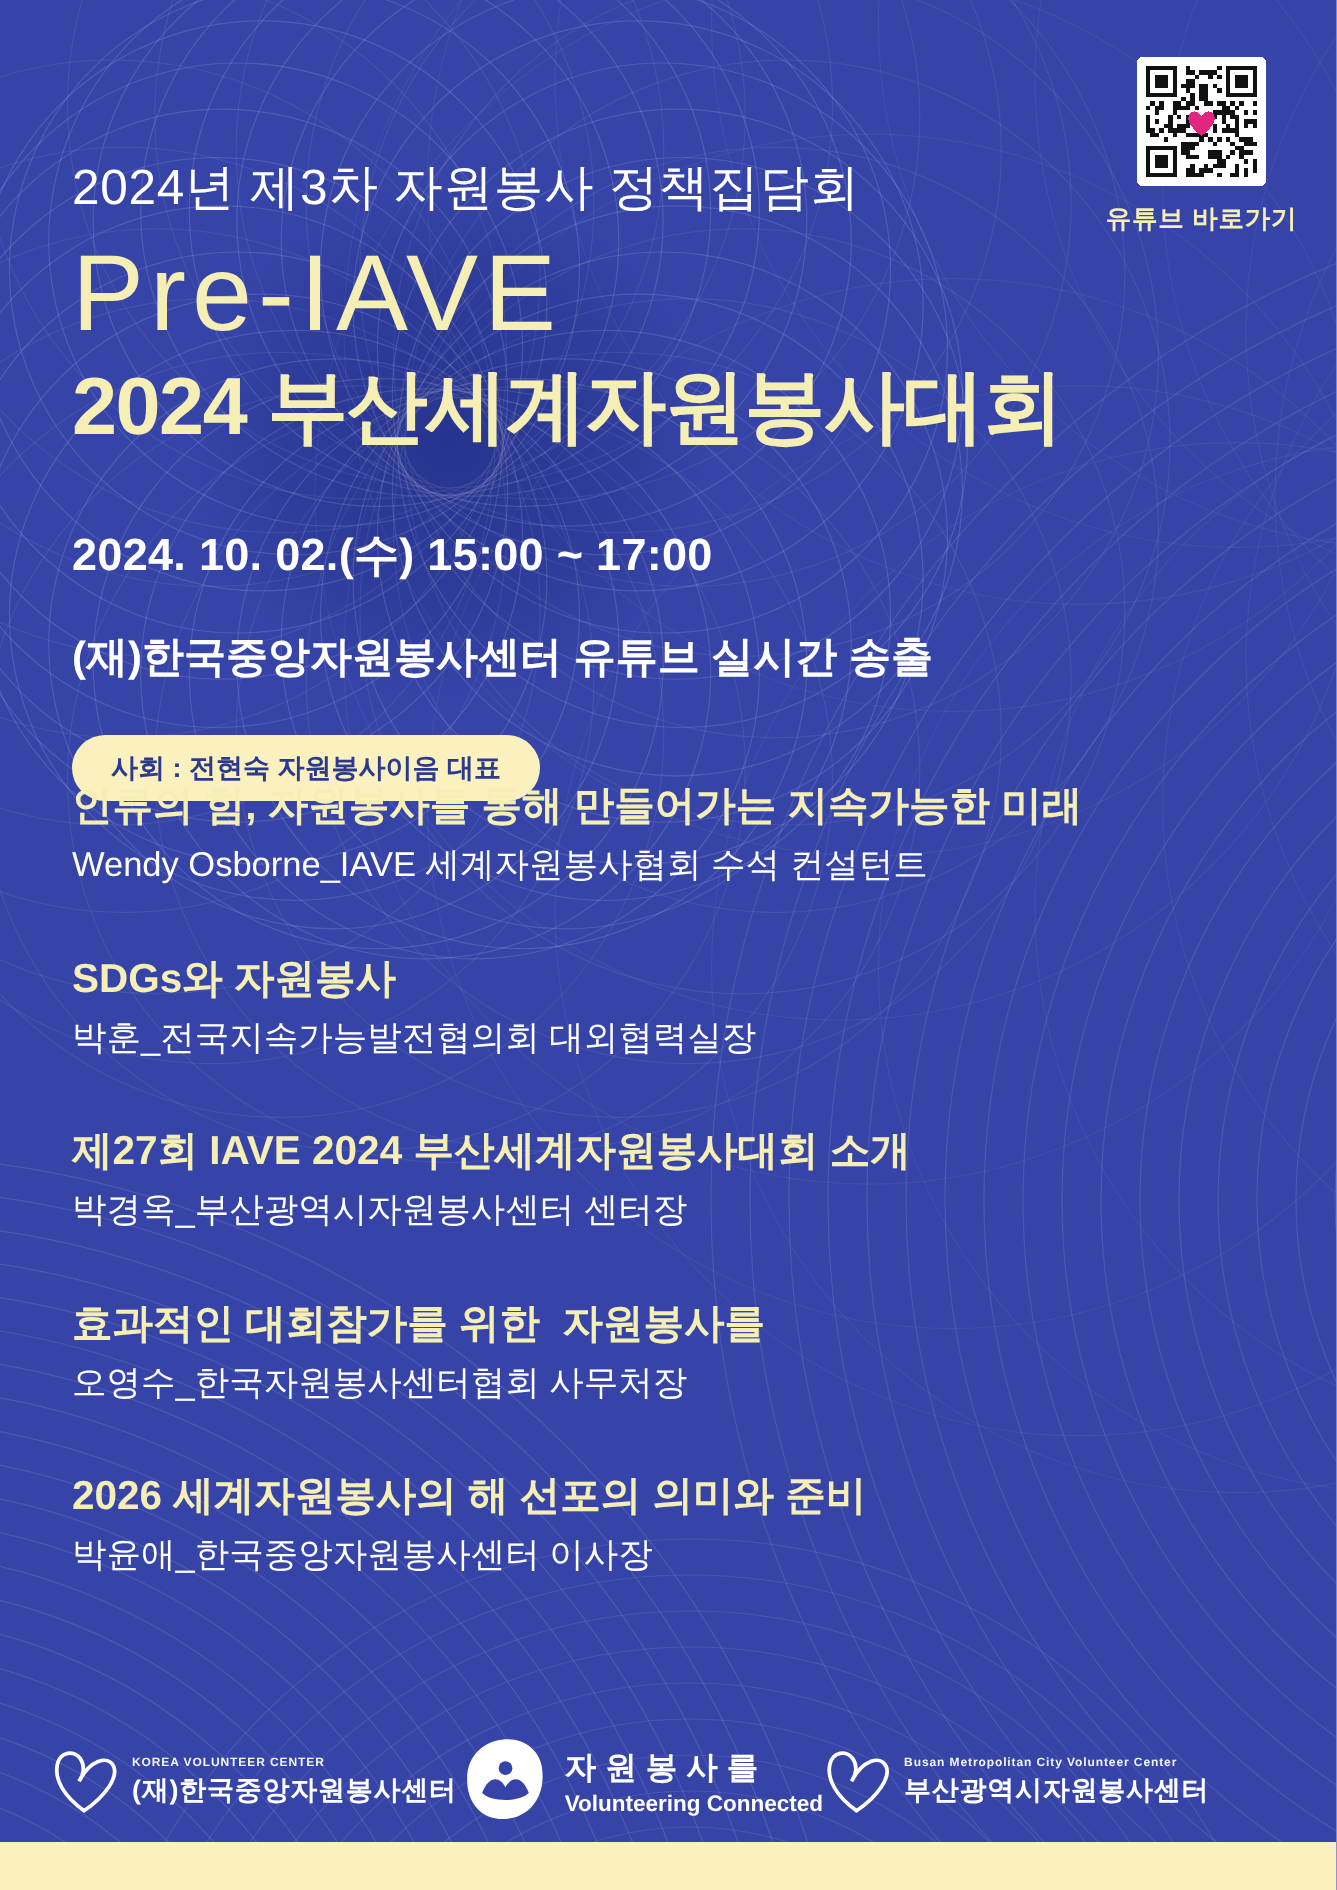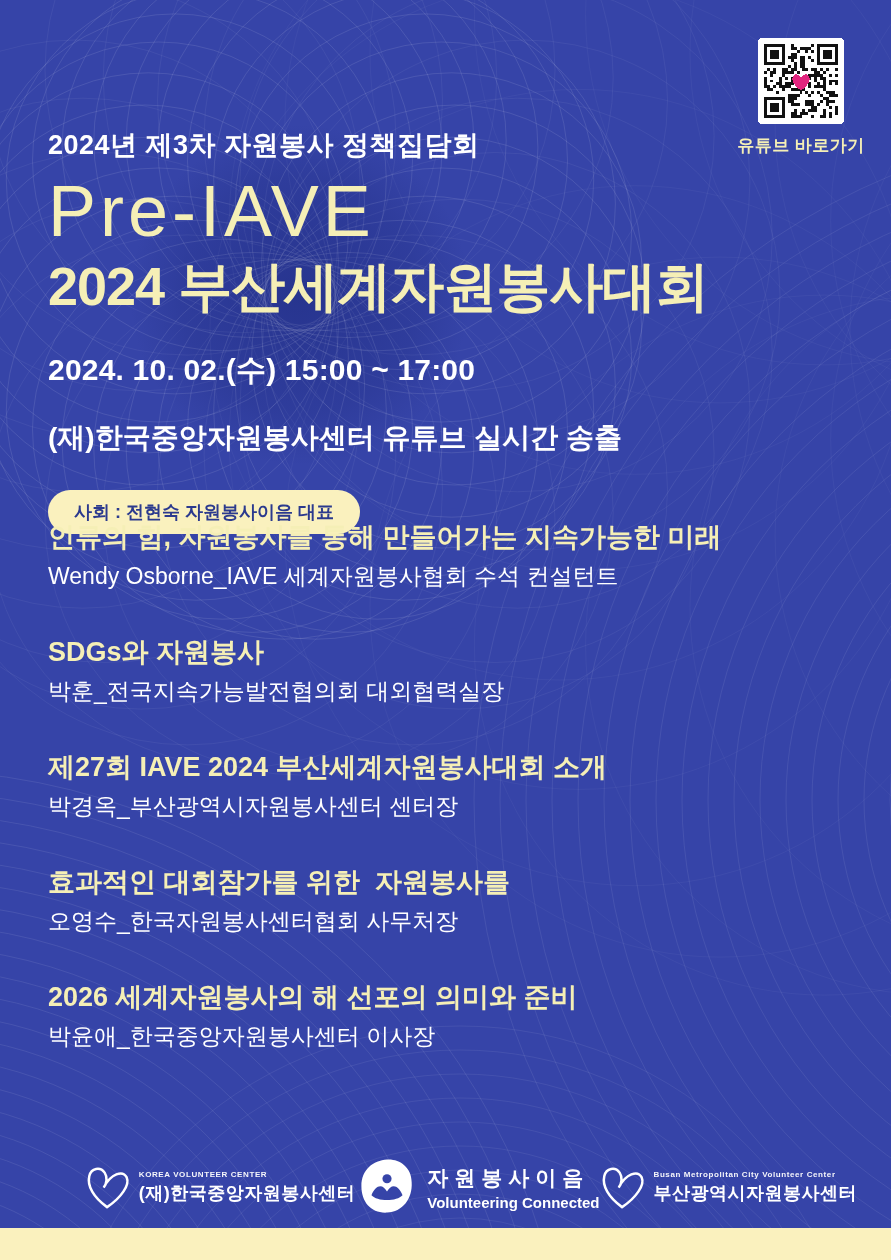--- a/index.html
+++ b/index.html
@@ -19,21 +19,21 @@
   }
   #bg-pattern{position:absolute;left:0;top:0;width:891px;height:1260px;pointer-events:none;}
 
   
   .qr-block{position:absolute;top:38px;right:10px;width:160px;text-align:center;}
   .qr-box{width:86px;height:86px;margin:0 auto;display:block;}
   .qr-label{margin-top:10px;color:var(--cream);font-size:17px;font-weight:bold;letter-spacing:0.5px;}
 
   
   .header{position:absolute;left:48px;top:103px;width:820px;}
-  .kicker{color:var(--white);font-size:27px;font-weight:700;letter-spacing:0.5px;margin-top:24px;}
+  .kicker{color:var(--white);font-size:33px;font-weight:400;letter-spacing:0.5px;}
   .title-en{
     margin-top:12px;color:var(--cream);font-size:72px;font-weight:500;
     letter-spacing:4px;line-height:1.0;
   }
   .title-ko{
     margin-top:10px;color:var(--cream);font-size:54px;font-weight:bold;
     letter-spacing:-1px;line-height:1.1;white-space:nowrap;
   }
 
   
@@ -51,21 +51,21 @@
 
   
   .sessions{position:absolute;left:48px;top:520px;width:800px;}
   .session{margin-bottom:44px;}
   .s-title{color:var(--cream);font-size:27px;font-weight:bold;line-height:34px;white-space:pre;}
   .s-speaker{margin-top:7px;color:var(--white);font-size:23px;font-weight:400;line-height:30px;}
 
   
   .footer{
     position:absolute;left:0;bottom:32px;width:891px;height:82px;
-    display:flex;align-items:center;justify-content:flex-end;
+    display:flex;align-items:center;justify-content:flex-start;
     padding:0 34px;
   }
   .logo{display:flex;align-items:center;gap:8px;color:var(--white);}
   .logo .texts{display:flex;flex-direction:column;}
   .logo .en-tiny{font-size:8px;font-weight:bold;letter-spacing:0.6px;opacity:0.95;margin-bottom:2px;}
   .logo .ko-main{font-size:18px;font-weight:bold;letter-spacing:0.5px;white-space:nowrap;}
   .logo-center .ko-main{font-size:21px;letter-spacing:6px;}
   .logo-center .en-sub{font-size:15px;font-weight:bold;margin-top:2px;}
   .heart-svg{width:46px;height:54px;flex:0 0 auto;}
   .blob-svg{width:64px;height:64px;flex:0 0 auto;}
@@ -469,21 +469,21 @@
       </div>
     </div>
 
     <div class="logo logo-center">
       <svg class="blob-svg" viewBox="0 0 70 70" xmlns="http://www.w3.org/2000/svg">
         <path d="M35 5 C 48 4 62 13 62 30 C 63 48 52 62 35 63 C 18 64 7 52 7 34 C 7 16 20 6 35 5 Z" fill="#ffffff"></path>
         <circle cx="35" cy="26" r="5" fill="#3644A8"></circle>
         <path d="M18 44 C 23 31 31 32 35 40 C 39 32 47 31 52 44 C 46 51 24 51 18 44 Z" fill="#3644A8"></path>
       </svg>
       <div class="texts">
-        <div class="ko-main">자원봉사이음</div>
+        <div class="ko-main">자원봉사를</div>
         <div class="en-sub">Volunteering Connected</div>
       </div>
     </div>
 
     <div class="logo logo-right">
       <svg class="heart-svg" viewBox="0 0 48 54" xmlns="http://www.w3.org/2000/svg">
         <path d="M23 48 C 9 38 2 26 4.5 15.5 C 6.5 7 16 5.5 20.5 12 C 23.5 16.5 23 23 19.5 27.5 C 27 13 39.5 9 43.5 17 C 47 24.5 38 38 23 48" fill="none" stroke="#ffffff" stroke-width="2.6" stroke-linecap="round"></path>
       </svg>
       <div class="texts">
         <div class="en-tiny">Busan Metropolitan City Volunteer Center</div>

